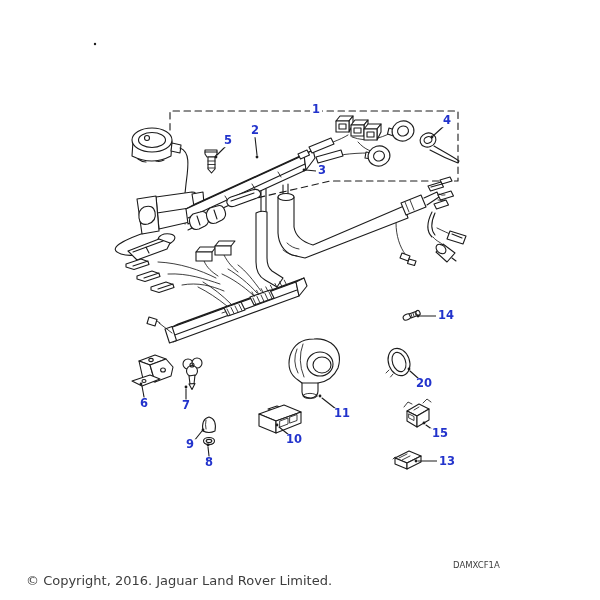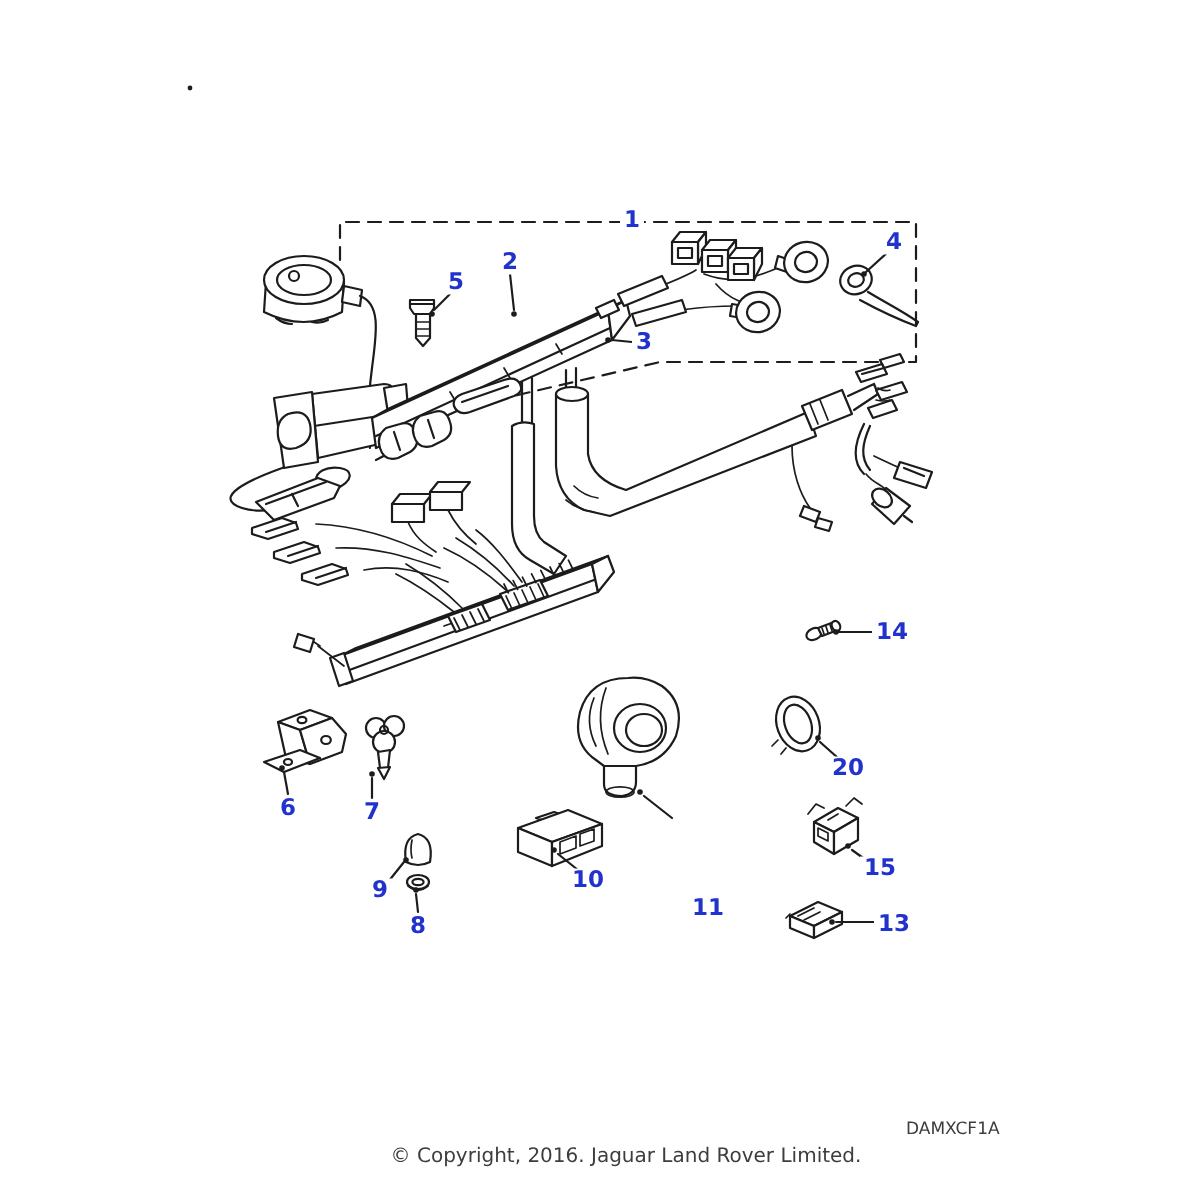--- a/index.html
+++ b/index.html
@@ -8,21 +8,21 @@
   .canvas svg{position:absolute;left:0;top:0;}
   #art *{stroke:var(--c-line,#1c1c1c);stroke-width:1.1;fill:none;stroke-linecap:round;stroke-linejoin:round;}
   #art .fw{fill:#ffffff;}
   #art .dot{fill:var(--c-line,#1c1c1c);stroke:none;}
   #art .dash{stroke-dasharray:6.5 4.5;stroke-width:1.1;}
   #art .thin{stroke-width:.85;}
   .callout{position:absolute;transform:translate(-50%,-50%);color:var(--c-callout,#2233cc);
            font-weight:bold;font-size:11.5px;line-height:1;background:var(--c-background,#fff);
            padding:0 2px;letter-spacing:0;}
   .code{position:absolute;left:427px;top:560px;font-size:8.5px;color:var(--c-footer_text,#444);margin-left:26px;}
-  .copyright{position:absolute;left:26px;right:0;top:573px;text-align:center;font-size:10px;
+  .copyright{position:absolute;left:26px;right:0;top:573px;text-align:left;font-size:13px;
              color:var(--c-footer_text,#444);}
 </style>
 </head>
 <body>
 
 <div class="canvas">
 
 <svg id="art" width="600" height="600" viewBox="0 0 600 600">
 
   <g>
@@ -289,21 +289,21 @@
       <span class="callout" style="left: 316px; top: 110px;">1</span>
       <span class="callout" style="left: 255px; top: 131px;">2</span>
       <span class="callout" style="left: 322px; top: 171px;">3</span>
       <span class="callout" style="left: 447px; top: 121px;">4</span>
       <span class="callout" style="left: 228px; top: 141px;">5</span>
       <span class="callout" style="left: 144px; top: 404px;">6</span>
       <span class="callout" style="left: 186px; top: 406px;">7</span>
       <span class="callout" style="left: 209px; top: 463px;">8</span>
       <span class="callout" style="left: 190px; top: 445px;">9</span>
       <span class="callout" style="left: 294px; top: 440px;">10</span>
-      <span class="callout" style="left: 354px; top: 414px; margin-top: 40px;">11</span>
+      <span class="callout" style="left: 342px; top: 414px;">11</span>
       <span class="callout" style="left: 424px; top: 384px;">20</span>
       <span class="callout" style="left: 447px; top: 462px; text-align: center;">13</span>
       <span class="callout" style="left: 446px; top: 316px;">14</span>
       <span class="callout" style="left: 440px; top: 434px;">15</span>
     </div>
 
 <div class="code">DAMXCF1A</div>
 <div class="copyright">© Copyright, 2016. Jaguar Land Rover Limited.</div>
 
 </div>

